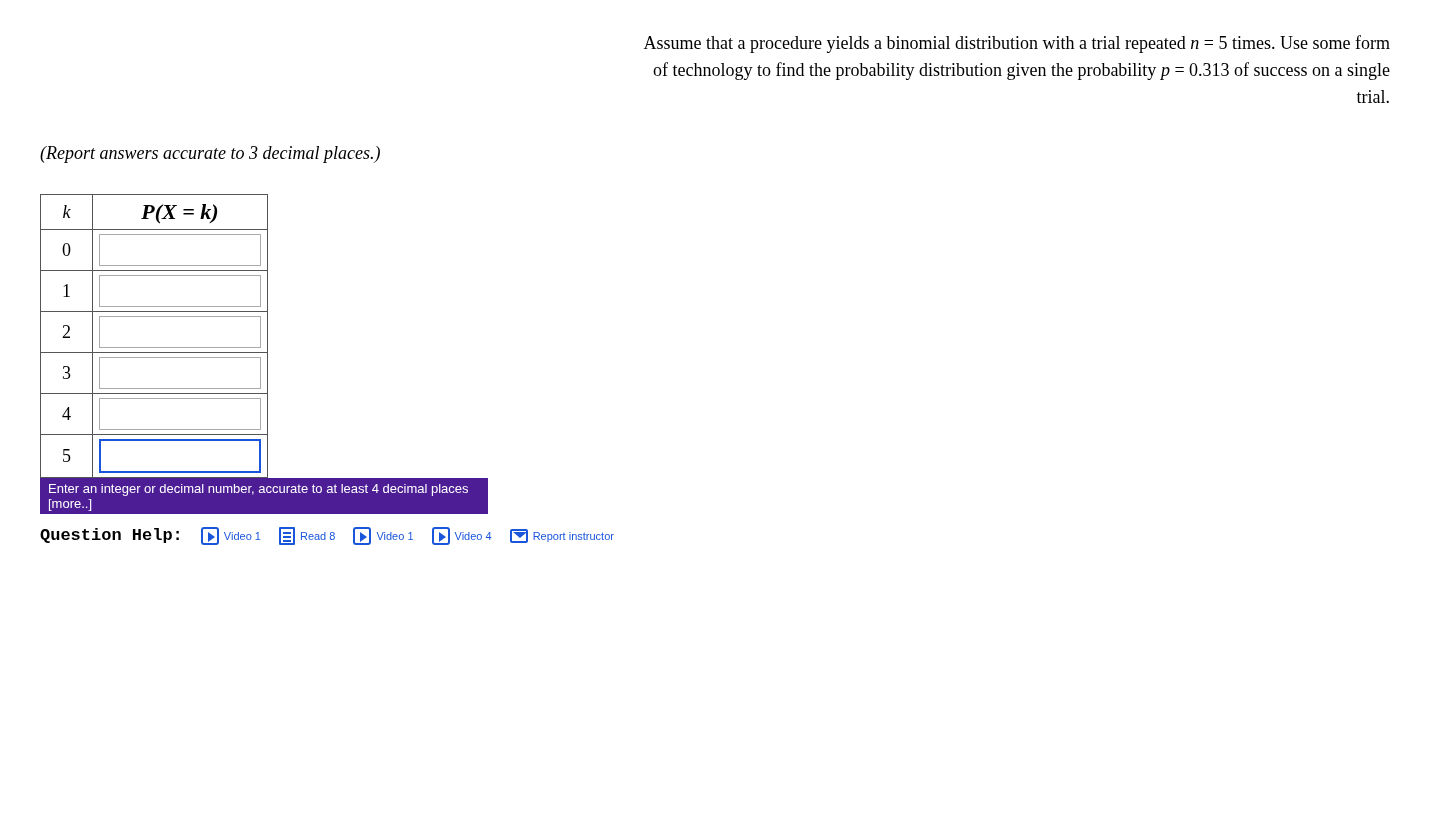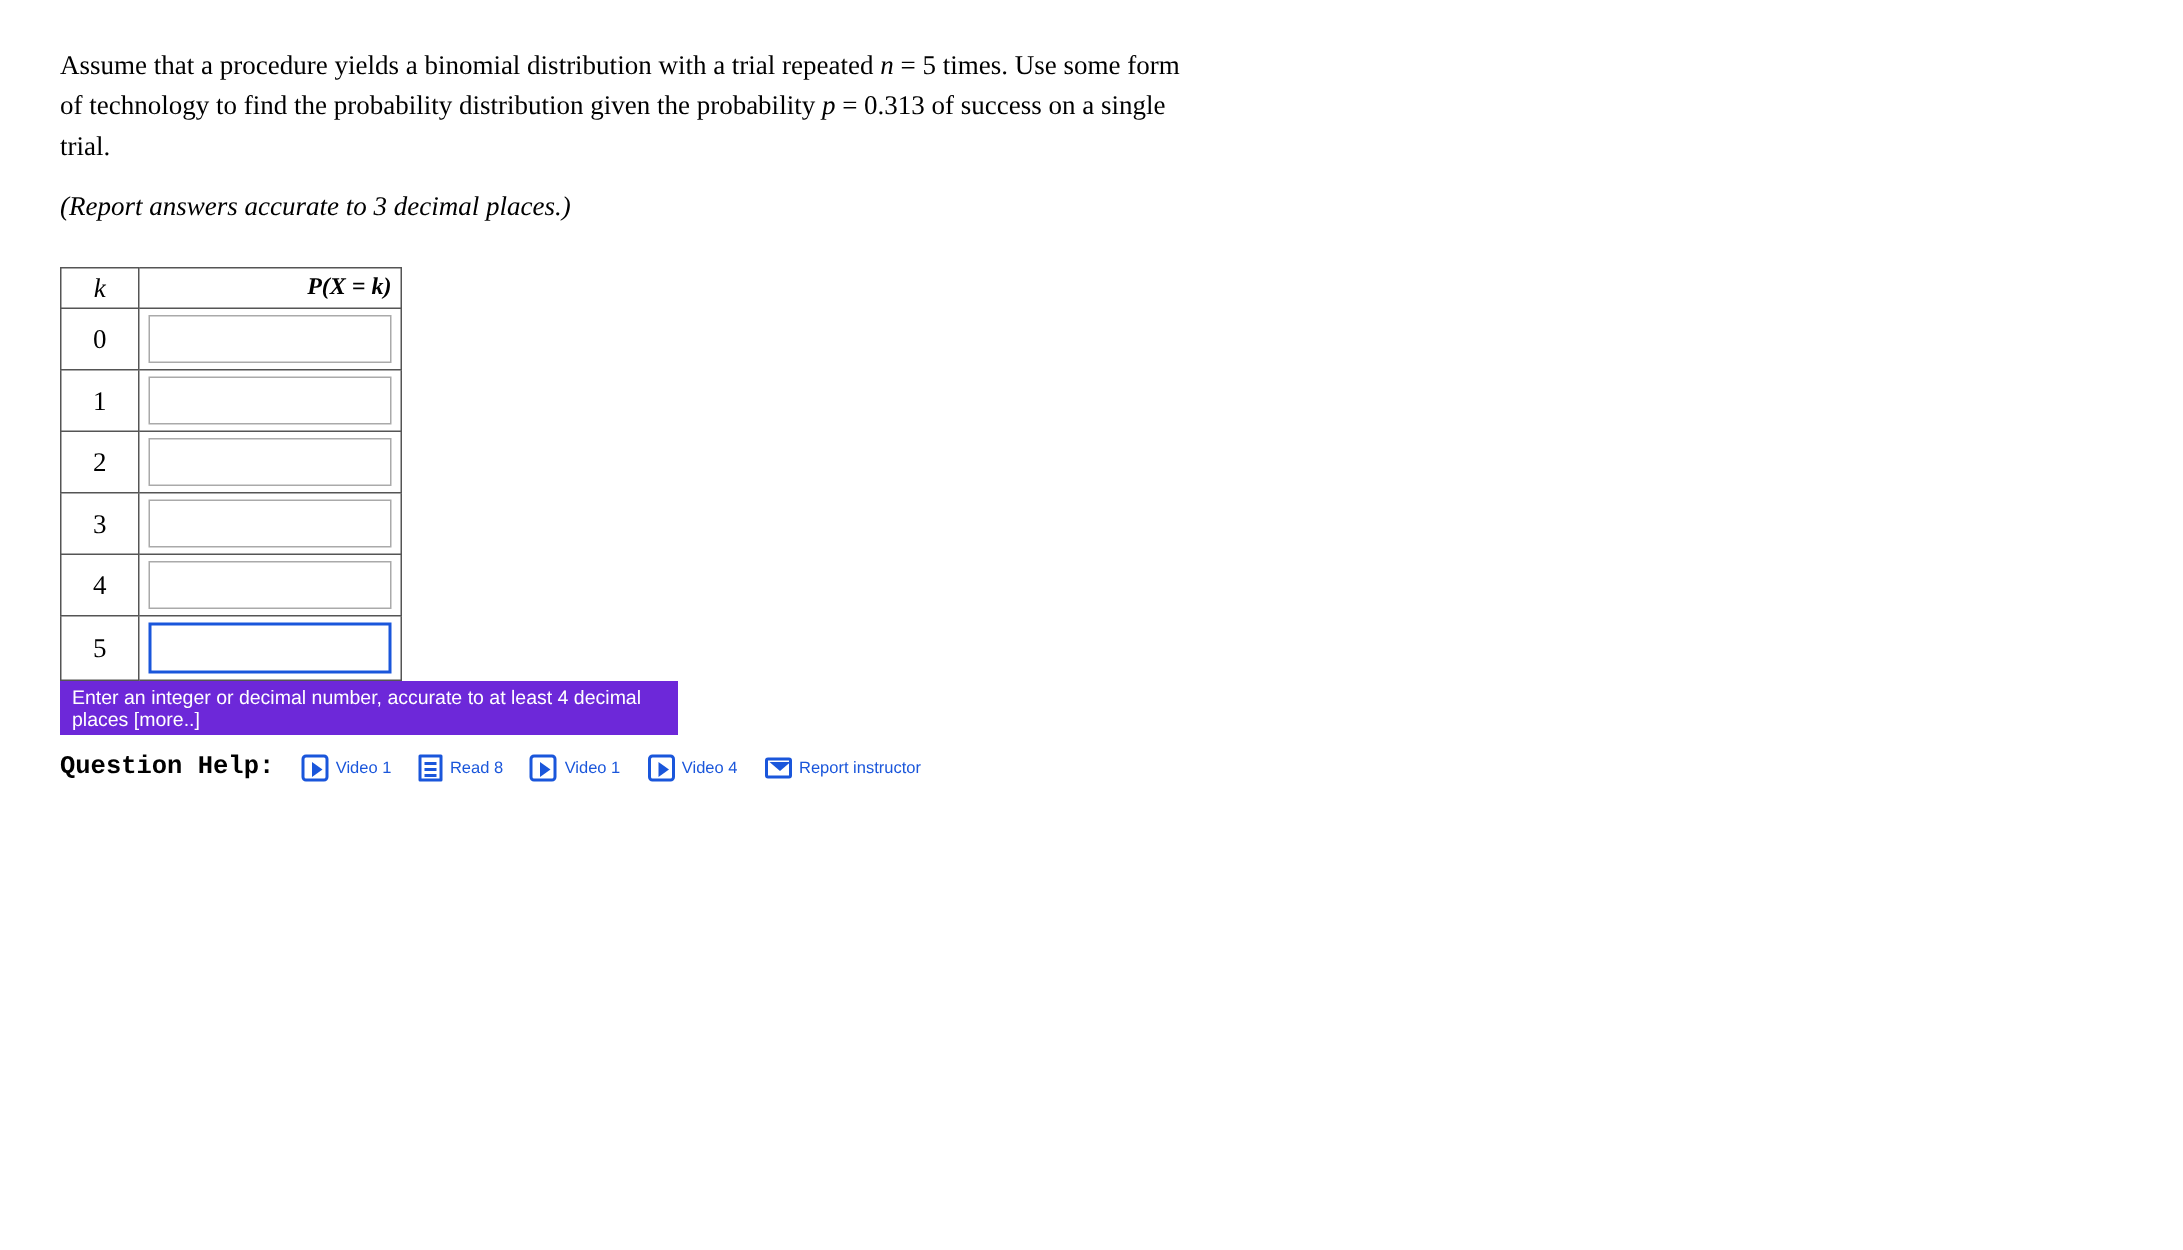--- a/index.html
+++ b/index.html
@@ -7,42 +7,43 @@
       font-family: Georgia, 'Times New Roman', serif;
       font-size: 18px;
       background: #fff;
       color: #000;
       padding: 30px 40px;
       width: 1455px;
       min-height: 833px;
     }
     .problem-text {
       line-height: 1.5;
-      margin-bottom: 16px;
+      margin-bottom: 32px;
       max-width: 1350px;
+      text-align: right;
     }
     .italic-note {
       font-style: italic;
       margin-bottom: 30px;
     }
     .prob-table {
       border-collapse: collapse;
       margin-bottom: 0;
     }
     .prob-table th, .prob-table td {
       border: 1.5px solid #555;
       padding: 0;
     }
     .prob-table th {
       font-style: italic;
       font-weight: bold;
-      text-align: right;
+      text-align: center;
       padding: 6px 12px;
       background: #fff;
-      font-size: 16px;
+      font-size: 22px;
     }
     .prob-table .k-col {
       width: 52px;
       text-align: center;
       font-weight: normal;
       font-size: 18px;
       padding: 0 8px;
     }
     .prob-table .px-col {
       width: 175px;
@@ -53,25 +54,25 @@
       border: 1.5px solid #aaa;
       padding: 6px 4px;
       font-size: 16px;
       outline: none;
       background: #fff;
     }
     .prob-table .active-input {
       border: 2px solid #1a56db !important;
     }
     .tooltip-bar {
-      background: #6d28d9;
+      background: #4c1d95;
       color: #fff;
       font-size: 13px;
       padding: 3px 8px;
-      width: 412px;
+      width: 448px;
       margin-top: 0;
       font-family: Arial, sans-serif;
     }
     .question-help {
       margin-top: 12px;
       display: flex;
       align-items: center;
       gap: 18px;
       font-family: Arial, sans-serif;
       font-size: 17px;

